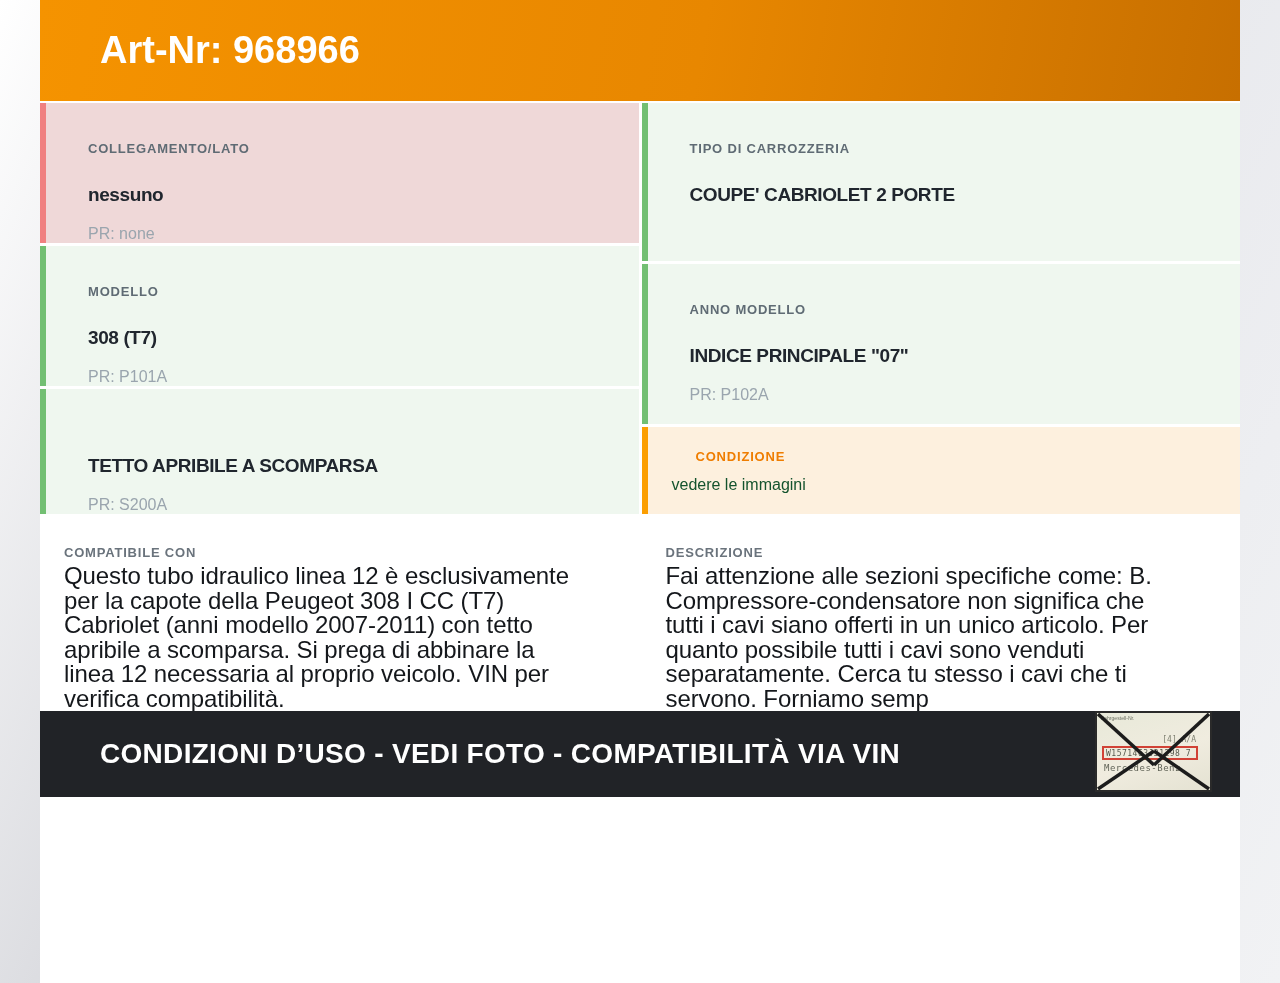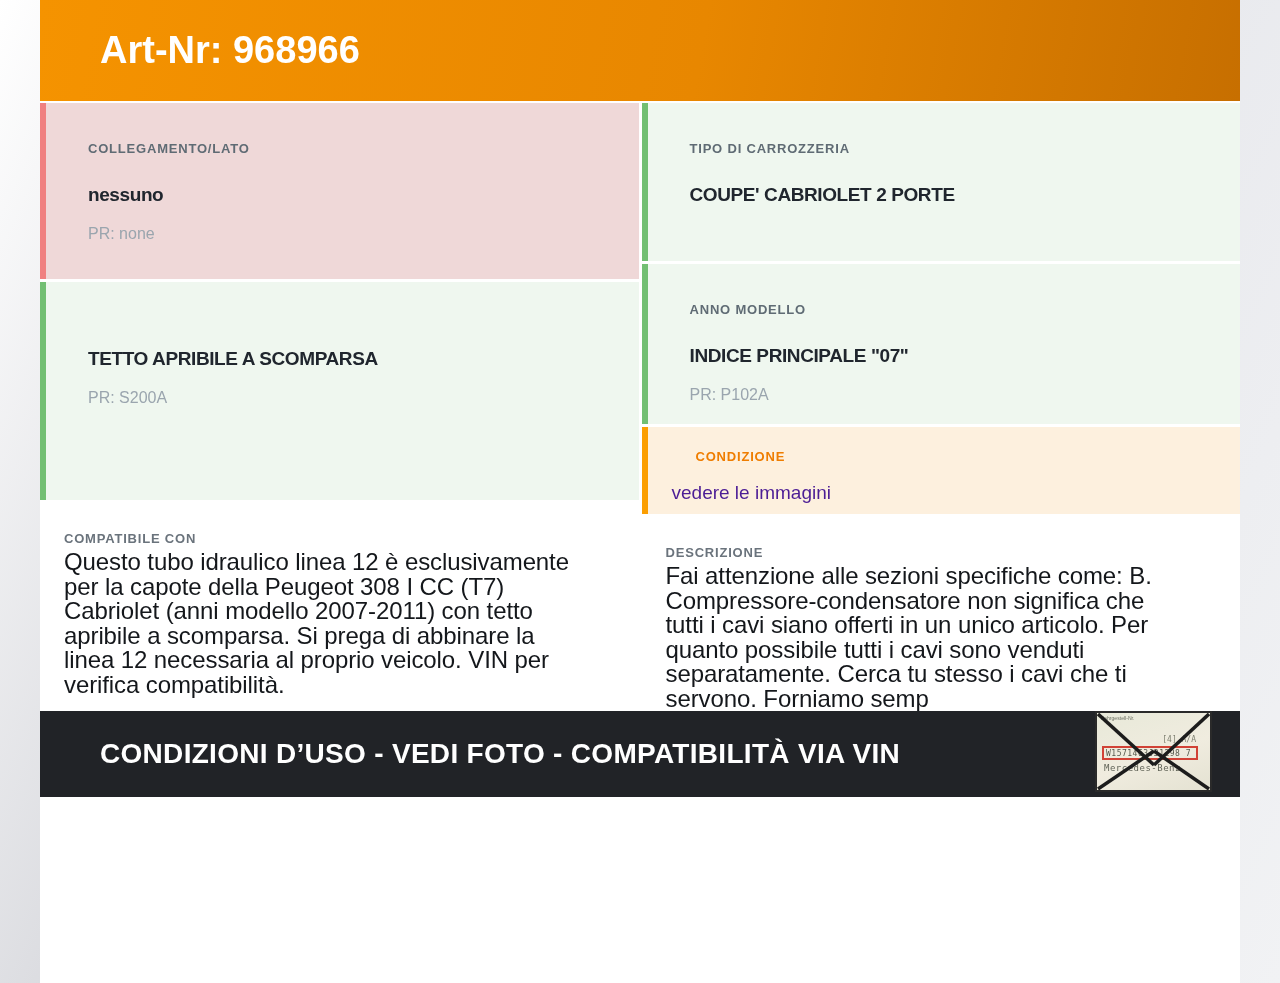--- a/index.html
+++ b/index.html
@@ -33,22 +33,22 @@
     color:#20262e; letter-spacing:-0.4px;
   }
   .card .pr { margin-top:10px; font-size:16px; color:#9aa5ae; }
 
   .card.condition {
     height:96px; border-left:6px solid #fb9e00; background:#fdf0de;
     padding:22px 24px 0 24px;
   }
   .card.condition .label { color:#ef7d00;margin-left:24px; }
   .card.condition .value {
-    margin-top:16px; font-size:19px; line-height:26px; font-weight:400;
-    color:#4c1d95; letter-spacing:0;
+    margin-top:8px; font-size:16px; line-height:26px; font-weight:400;
+    color:#14532d; letter-spacing:0;
   }
 
   .section { background:#ffffff; padding:28px 52px 0 24px; flex:1 1 auto; }
   .section .label {
     font-size:13px; font-weight:700; letter-spacing:0.8px;
     color:#6a737c; text-transform:uppercase;
   }
   .section .body {
     margin-top:4px; font-size:24px; line-height:24.5px; font-weight:400;
     color:#14171b; max-width:548px; letter-spacing:-0.1px;
@@ -98,20 +98,25 @@
   </div>
 
   <div class="columns">
 
     <div class="col">
       <div class="card red h176">
         <div class="label">COLLEGAMENTO/LATO</div>
         <div class="value">nessuno</div>
         <div class="pr">PR: none</div>
       </div>
+      <div class="card h178">
+        <div class="label">MODELLO</div>
+        <div class="value">308 (T7)</div>
+        <div class="pr">PR: P101A</div>
+      </div>
       <div class="card h218">
         <div class="value">TETTO APRIBILE A SCOMPARSA</div>
         <div class="pr">PR: S200A</div>
       </div>
       <div class="section">
         <div class="label">COMPATIBILE CON</div>
         <div class="body">Questo tubo idraulico linea 12 è esclusivamente per la capote della Peugeot 308 I CC (T7) Cabriolet (anni modello 2007-2011) con tetto apribile a scomparsa. Si prega di abbinare la linea 12 necessaria al proprio veicolo. VIN per verifica compatibilità.</div>
       </div>
     </div>
 

